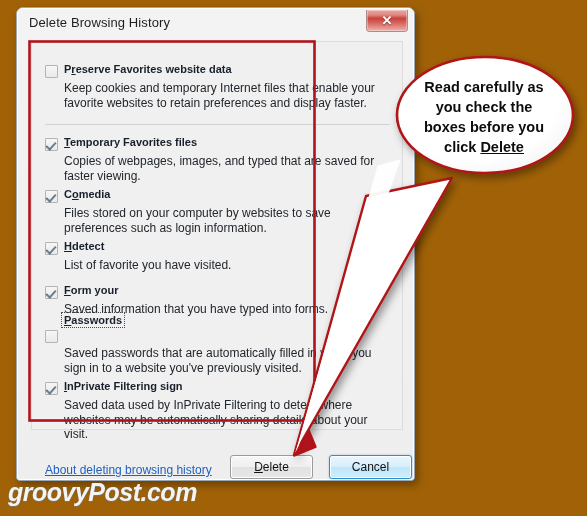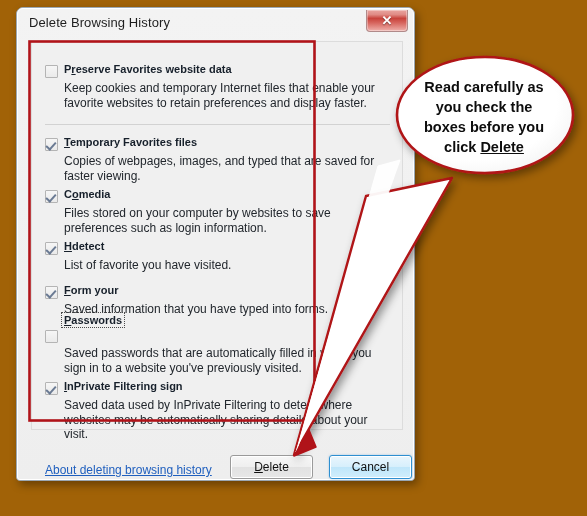--- a/index.html
+++ b/index.html
@@ -291,14 +291,15 @@
     <path d="M 294 456 L 309 430 L 316 447 Z" fill="#b01319" stroke="#b01319" stroke-width="1.5" stroke-linejoin="round"></path>
   </svg>
 
   <div class="bubble-text">
     <div>Read carefully as</div>
     <div>you check the</div>
     <div>boxes before you</div>
     <div><span>click </span><span class="u">Delete</span></div>
   </div>
 
+  <div class="watermark">groovyPost.com</div>
 
 </div>
 
 </body></html>

